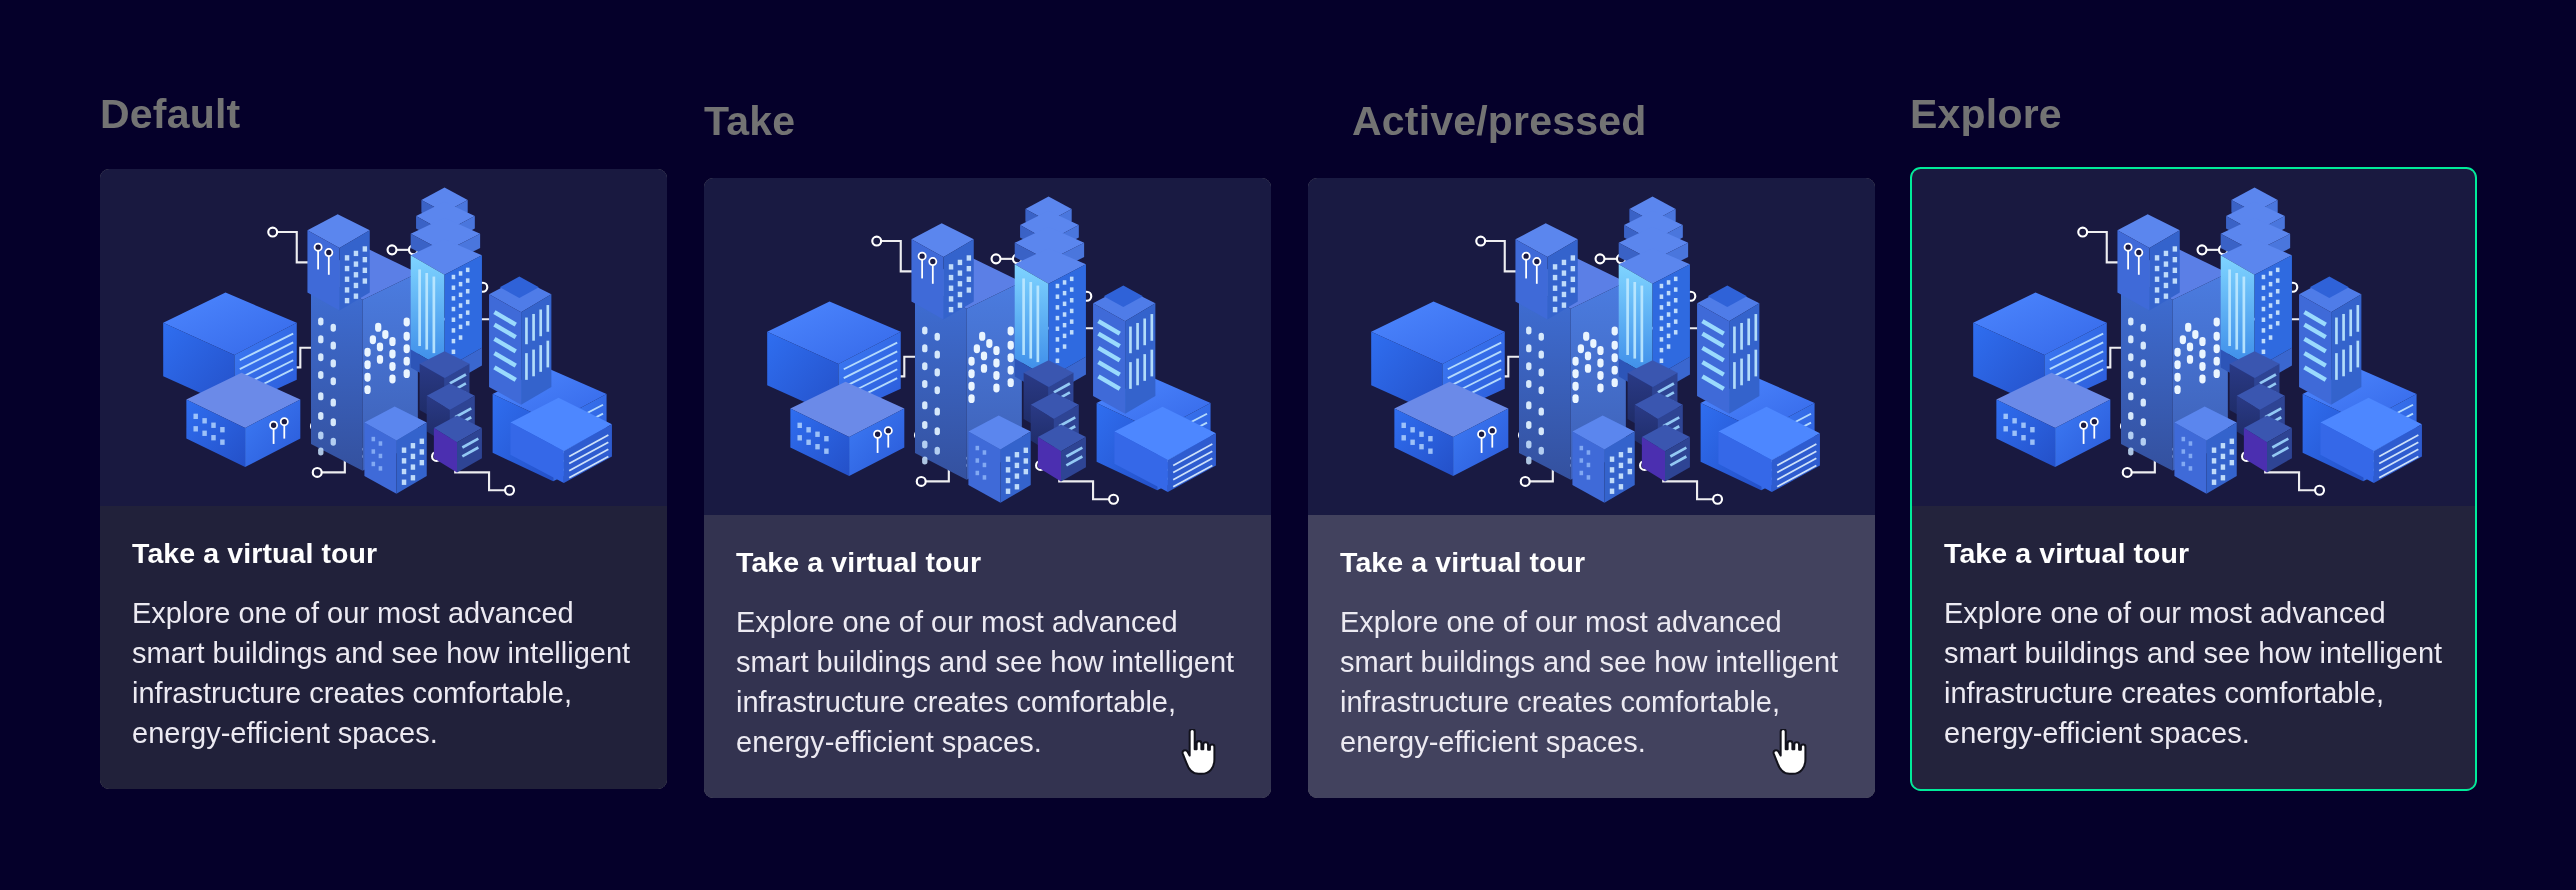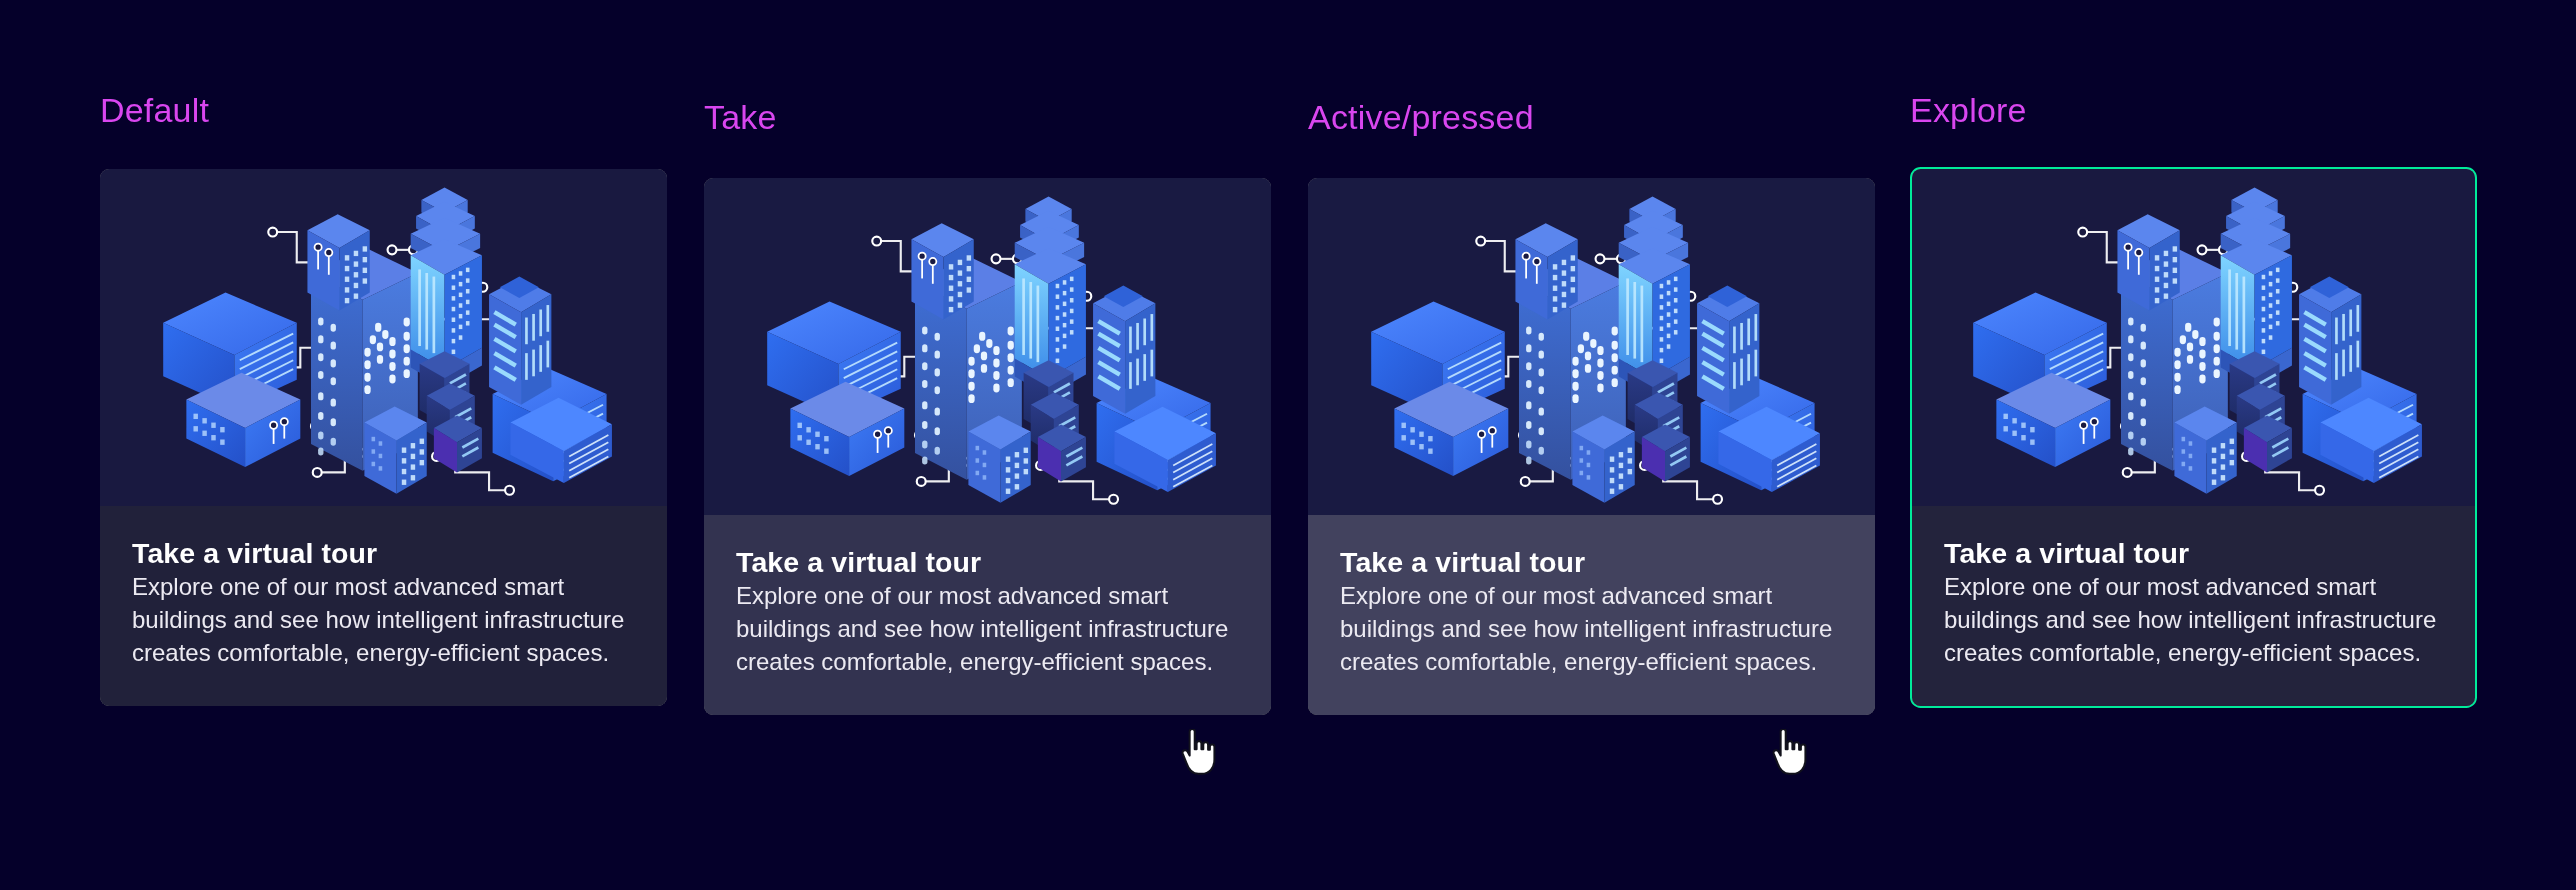--- a/index.html
+++ b/index.html
@@ -6,23 +6,23 @@
   html, body {
     width:2576px; height:891px;
     background:#05002a;
     font-family:"Liberation Sans", sans-serif;
     overflow:hidden;
   }
   .stage { position:relative; width:2576px; height:891px; }
 
   .state-label {
     position:absolute;
-    color:#d946ef;
-    font-size:34px;
-    font-weight:400;
+    color:#737373;
+    font-size:41px;
+    font-weight:700;
     letter-spacing:0.2px;
     white-space:nowrap;
   }
 
   .card {
     position:absolute;
     width:567px;
     border-radius:9px;
     overflow:hidden;
     background:#737373;
@@ -50,22 +50,23 @@
   .card.selected .card-body { background:#23233c; }
 
   .card-title {
     color:#ffffff;
     font-size:28.5px;
     font-weight:700;
     line-height:1.2;
     letter-spacing:0.1px;
   }
   .card-desc {
+    margin-top:23px;
     color:#eceaf2;
-    font-size:24px;
+    font-size:29px;
     font-weight:400;
     line-height:1.38;
     max-width:517px;
   }
 
   .cursor { position:absolute; width:41px; height:48px; pointer-events:none; }
 </style>
 </head>
 <body>
 
@@ -718,21 +719,21 @@
   </div>
 
   <svg class="cursor" style="left:1178px; top:729px;" viewBox="0 0 32 38">
     <path d="M9 2 C9 0.7 10 0 11 0 C12 0 13 0.7 13 2 L13 16 L14.5 16 L14.5 11.5 C14.5 10.4 15.4 9.6 16.4 9.6
              C17.4 9.6 18.3 10.4 18.3 11.5 L18.3 16 L19.8 16 L19.8 12.4 C19.8 11.3 20.7 10.5 21.7 10.5
              C22.7 10.5 23.6 11.3 23.6 12.4 L23.6 16.4 L25 16.4 L25 14 C25 13 25.8 12.2 26.8 12.2
              C27.8 12.2 28.6 13 28.6 14 L28.6 24 C28.6 31 24.5 35.5 18.5 35.5 L16 35.5
              C11 35.5 8 31.5 6.5 27 L3.5 19.5 C3 18 4 16.8 5.4 16.8 C6.2 16.8 7 17.3 7.5 18.2 L9 21 Z" fill="#ffffff" stroke="#12121c" stroke-width="1.6" stroke-linejoin="round"></path>
   </svg>
 
-  <div class="state-label" style="left:1308px; top:98px;">Active/pressed</div>
+  <div class="state-label" style="left:1352px; top:98px;">Active/pressed</div>
 
   <div class="card active" style="left:1308px; top:178px;">
     <div class="card-media">
       <svg width="552" height="337" viewBox="0 0 620 378">
         <g stroke="#ffffff" stroke-width="2.4" fill="none" opacity="0.92">
           <path d="M188 70 L212 70 L212 104 L250 104"></path>
             <path d="M250 104 L268 120 L300 120"></path>
           <path d="M322 90 L340 90"></path>
             <path d="M418 132 L392 132 L392 158"></path>
           <path d="M392 158 L372 172 L340 172"></path>

